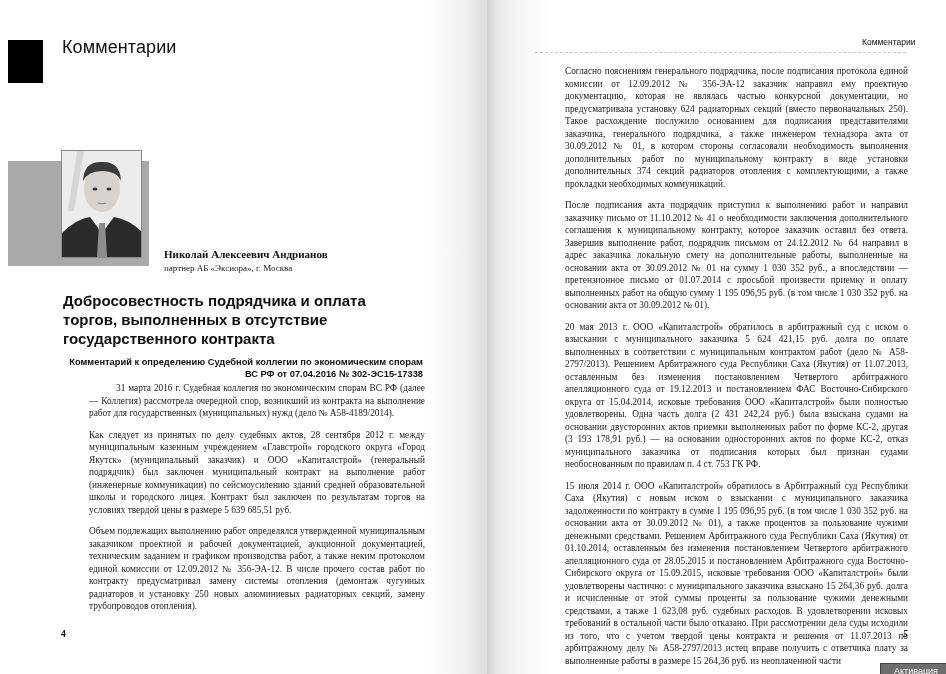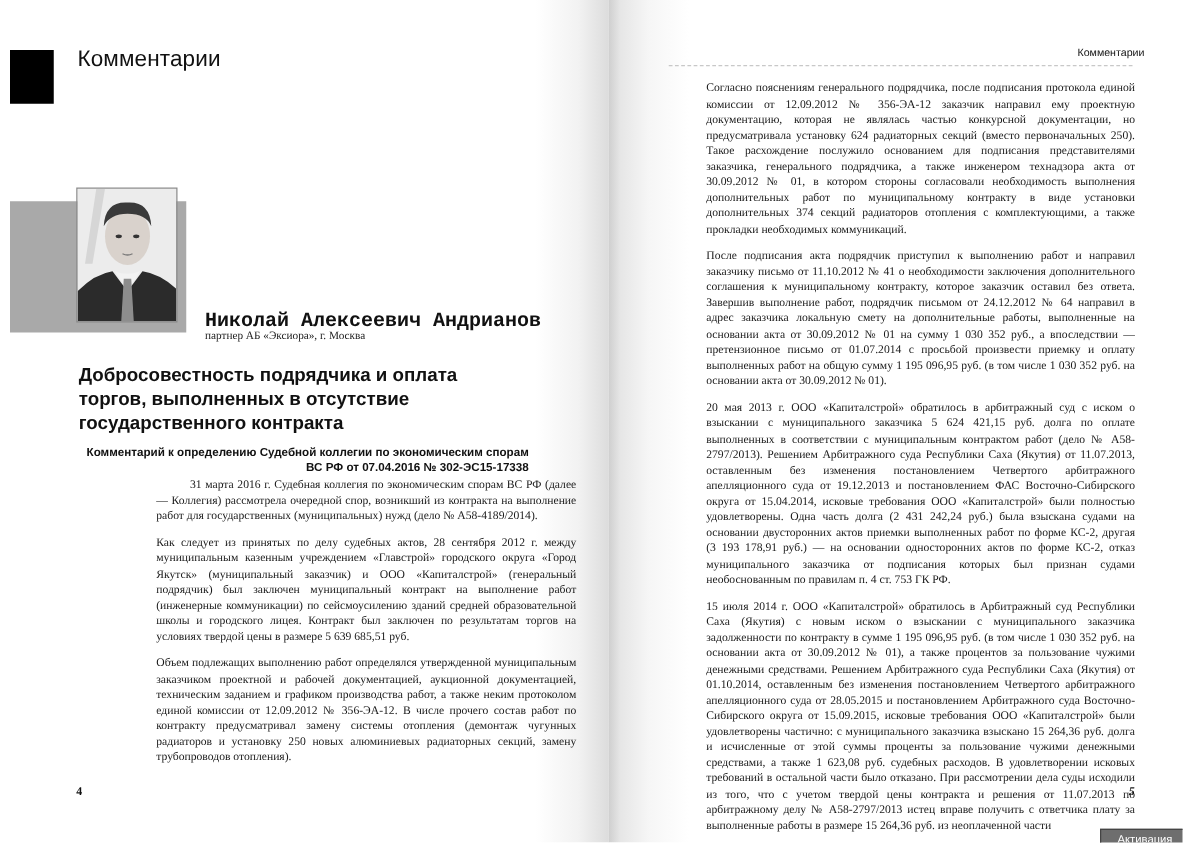--- a/index.html
+++ b/index.html
@@ -18,31 +18,31 @@
   .section-block { position: absolute; left: 8px; top: 40px; width: 35px; height: 43px; background: #000; }
   .section-title { position: absolute; left: 62px; top: 37px; font-family: "Liberation Sans", sans-serif;
     font-size: 18px; color: #111; letter-spacing: 0.1px; }
 
   .photo-backdrop { position: absolute; left: 8px; top: 161px; width: 141px; height: 105px; background: #a9a9a9; }
   .photo { position: absolute; left: 61px; top: 150px; width: 79px; height: 106px;
     background: linear-gradient(180deg, #e4e4e4 0%, #f4f4f4 40%, #d0d0d0 100%);
     border: 1px solid #8a8a8a; overflow: hidden; }
   .photo svg { width: 100%; height: 100%; display: block; }
 
-  .author-name { position: absolute; left: 164px; top: 248px; font-family: Liberation Mono, monospace;
-    font-size: 16px; font-weight: bold; color: #111; }
+  .author-name { position: absolute; left: 164px; top: 248px; font-family: Liberation Serif, serif;
+    font-size: 11px; font-weight: bold; color: #111; }
   .author-role { position: absolute; left: 164px; top: 263px; font-family: Liberation Serif, serif;
     font-size: 9px; color: #222; }
 
   .article-title { position: absolute; left: 63px; top: 291px; width: 360px;
     font-family: "Liberation Sans", sans-serif; font-size: 15px; font-weight: bold; line-height: 19px; color: #111; }
   .article-subtitle { position: absolute; left: 63px; top: 356px; width: 360px;
     font-family: "Liberation Sans", sans-serif; font-size: 9.3px; font-weight: bold; line-height: 12px; color: #111; text-align: right; }
 
-  .body-left { position: absolute; left: 89px; top: 382px; width: 336px; margin-left: 36px; }
+  .body-left { position: absolute; left: 89px; top: 382px; width: 336px; }
   .body-right { position: absolute; left: 565px; top: 65px; width: 343px; }
   .para { margin: 0 0 9px 0; font-size: 9.3px; line-height: 12.5px; text-align: justify; color: #1a1a1a; hyphens: auto; }
   .para.indent { text-indent: 27px; }
 
   .page-number-left { position: absolute; left: 61px; top: 629px; font-size: 9.5px; font-weight: bold; }
   .page-number-right { position: absolute; left: 903px; top: 629px; font-size: 9.5px; font-weight: bold; font-style: italic; }
 
   .running-head { position: absolute; left: 862px; top: 37px; font-family: "Liberation Sans", sans-serif; font-size: 8.5px; color: #111; }
   .head-rule { position: absolute; left: 535px; top: 52px; width: 371px; border-top: 1px dashed #c8c8c8; }
 

